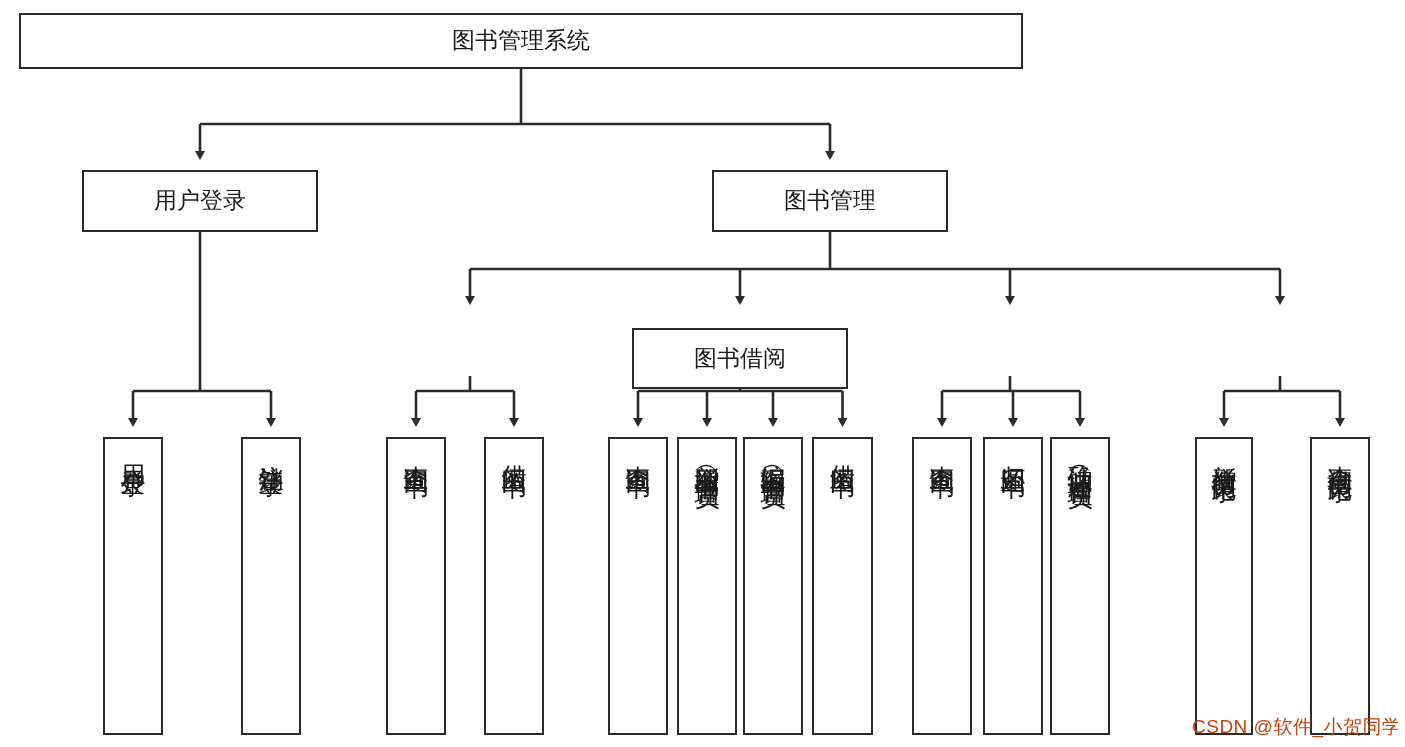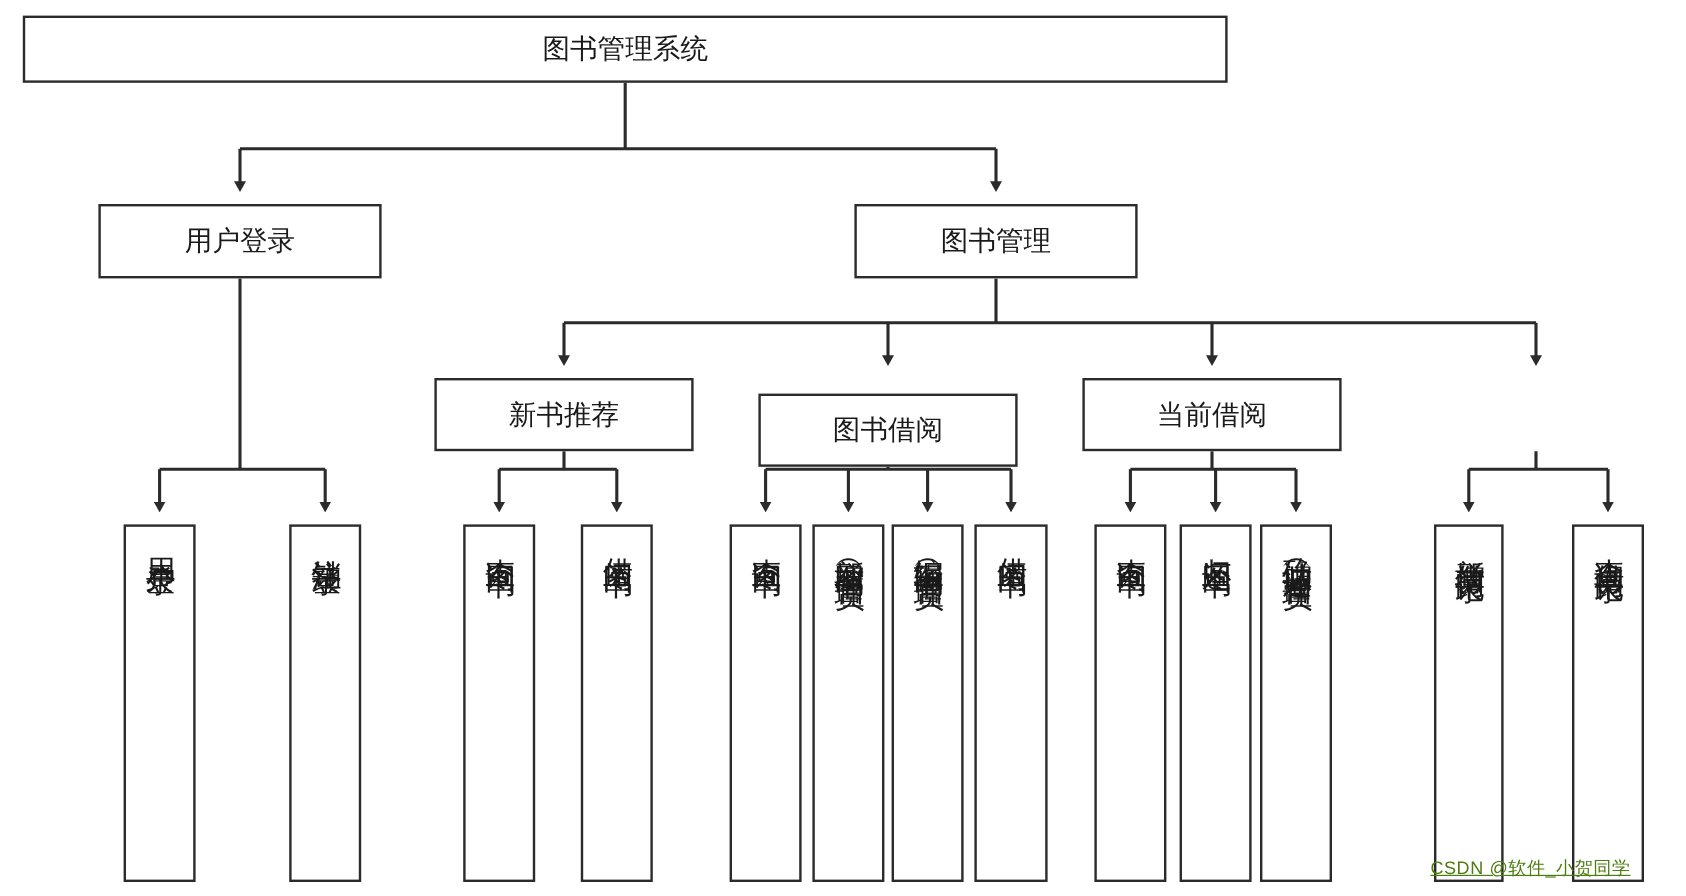--- a/index.html
+++ b/index.html
@@ -51,25 +51,24 @@
   }
   .node.vertical .node-label {
     writing-mode: vertical-rl;
     text-orientation: upright;
     font-size: 25px;
     letter-spacing: 3px;
     line-height: 1;
   }
   .watermark {
     position: absolute;
-    font-size: 15px;
-    color: #4d7c0f;
+    font-size: 19px;
+    color: #c2410c;
     white-space: nowrap;
     letter-spacing: 0.5px;
-    text-decoration: underline;
   }
 </style>
 </head>
 <body>
 
 <div id="canvas">
 
   <svg class="edges" viewBox="0 0 1405 747" xmlns="http://www.w3.org/2000/svg">
     <defs>
       <marker id="arrow" markerWidth="9" markerHeight="10" refX="1" refY="5" orient="auto" markerUnits="userSpaceOnUse">
@@ -118,31 +117,25 @@
   </div>
 
   <div class="node horizontal" style="left:82px;top:170px;width:236px;height:62px;">
     <span class="node-label">用户登录</span>
   </div>
 
   <div class="node horizontal" style="left:712px;top:170px;width:236px;height:62px;align-items:center;">
     <span class="node-label">图书管理</span>
   </div>
 
-  <div class="node horizontal" style="left:362px;top:315px;width:216px;height:61px;">
-    <span class="node-label">新书推荐</span>
-  </div>
 
   <div class="node horizontal" style="left:632px;top:328px;width:216px;height:61px;">
     <span class="node-label">图书借阅</span>
   </div>
 
-  <div class="node horizontal" style="left:902px;top:315px;width:216px;height:61px;">
-    <span class="node-label">当前借阅</span>
-  </div>
 
 
   <div class="node vertical" style="left:103px;top:437px;width:60px;height:298px;">
     <span class="node-label">用户登录</span>
   </div>
 
   <div class="node vertical" style="left:241px;top:437px;width:60px;height:298px;">
     <span class="node-label">注销登录</span>
   </div>
 

